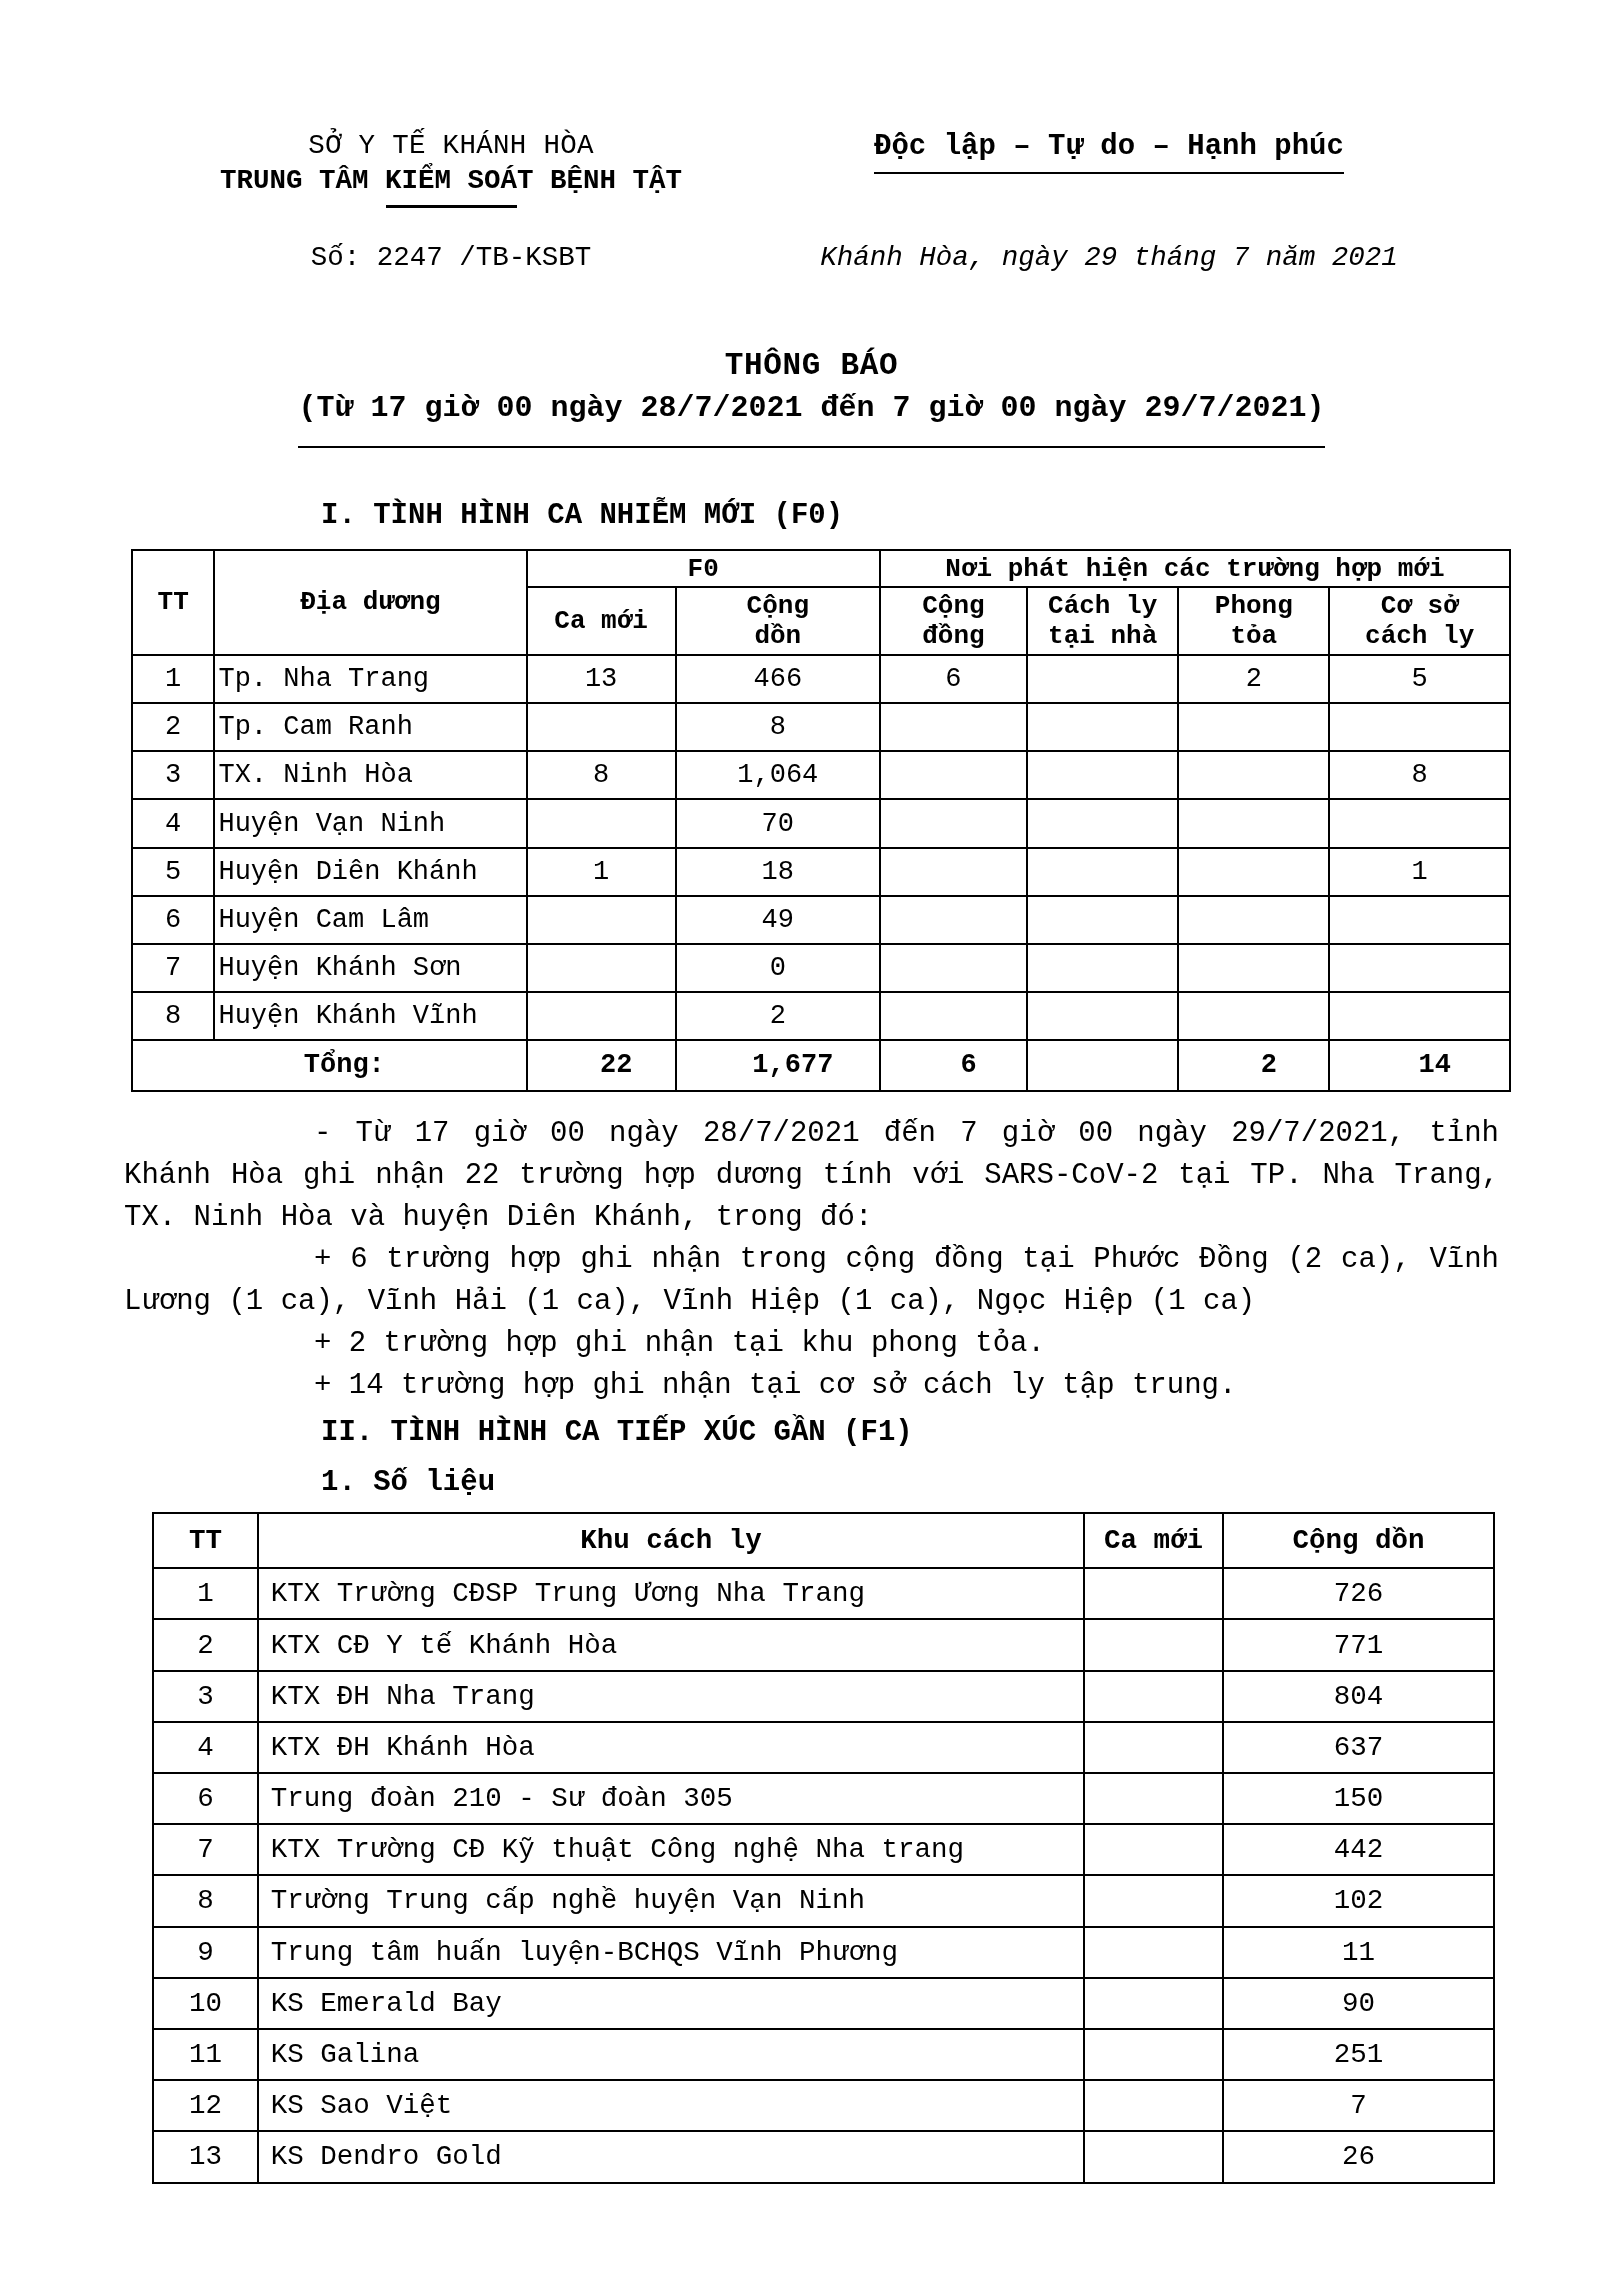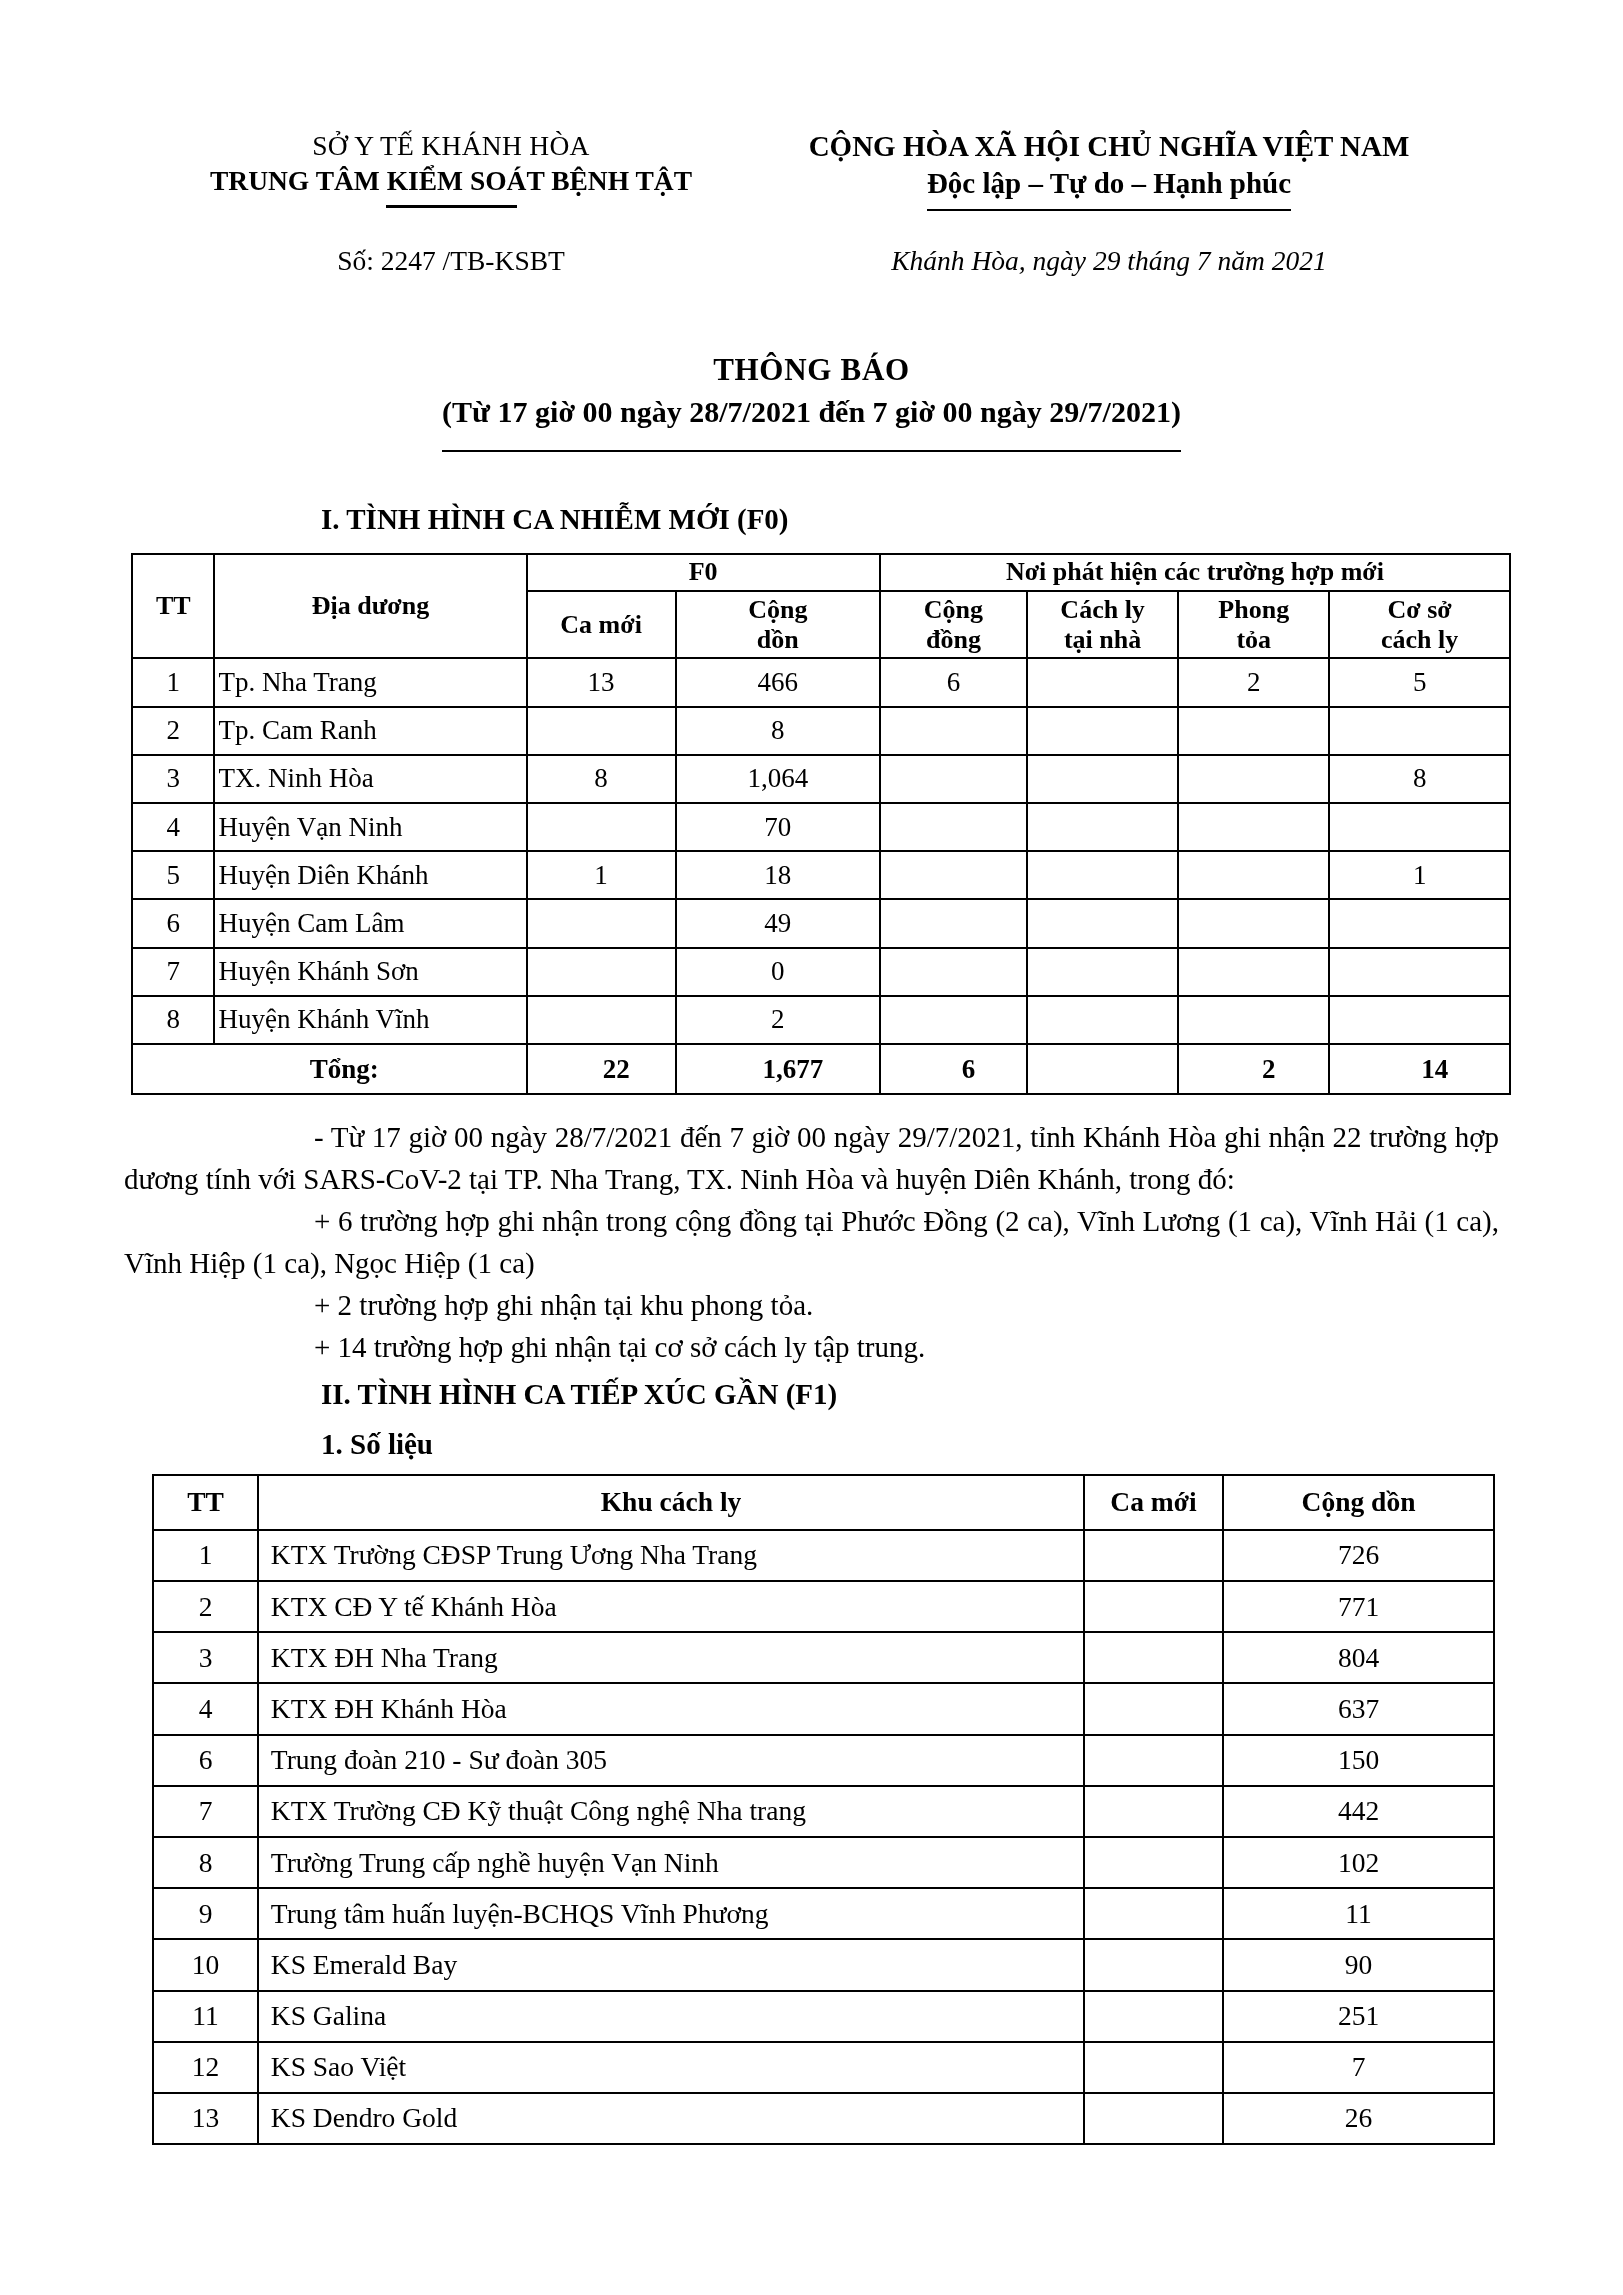--- a/index.html
+++ b/index.html
@@ -13,20 +13,21 @@
     font-family: "Liberation Serif", "DejaVu Serif", serif;
     color: #000000;
     position: relative;
     overflow: hidden;
   }
   .page {
     position: relative;
     width: 1623px;
     height: 1972px;
     padding: 0;
+    font-family: Liberation Mono, monospace;
   }
 
   
   .header {
     display: flex;
     align-items: flex-start;
     padding-top: 128px;
   }
   .hdr-left {
     width: 510px;
@@ -204,21 +205,20 @@
 
 <div class="page">
 
   <div class="header">
     <div class="hdr-left">
       <div class="org-line1">SỞ Y TẾ KHÁNH HÒA</div>
       <div class="org-line2">TRUNG TÂM KIỂM SOÁT BỆNH TẬT</div>
       <div class="rule-short"></div>
     </div>
     <div class="hdr-right">
-      <div class="nation-line1">CỘNG HÒA XÃ HỘI CHỦ NGHĨA VIỆT NAM</div>
       <div class="nation-line2">Độc lập – Tự do – Hạnh phúc</div>
     </div>
   </div>
 
   <div class="docnum-row">
     <div class="docnum">Số:  2247 /TB-KSBT</div>
     <div class="docdate">Khánh Hòa, ngày  29  tháng 7 năm 2021</div>
   </div>
 
   <div class="title-block">

